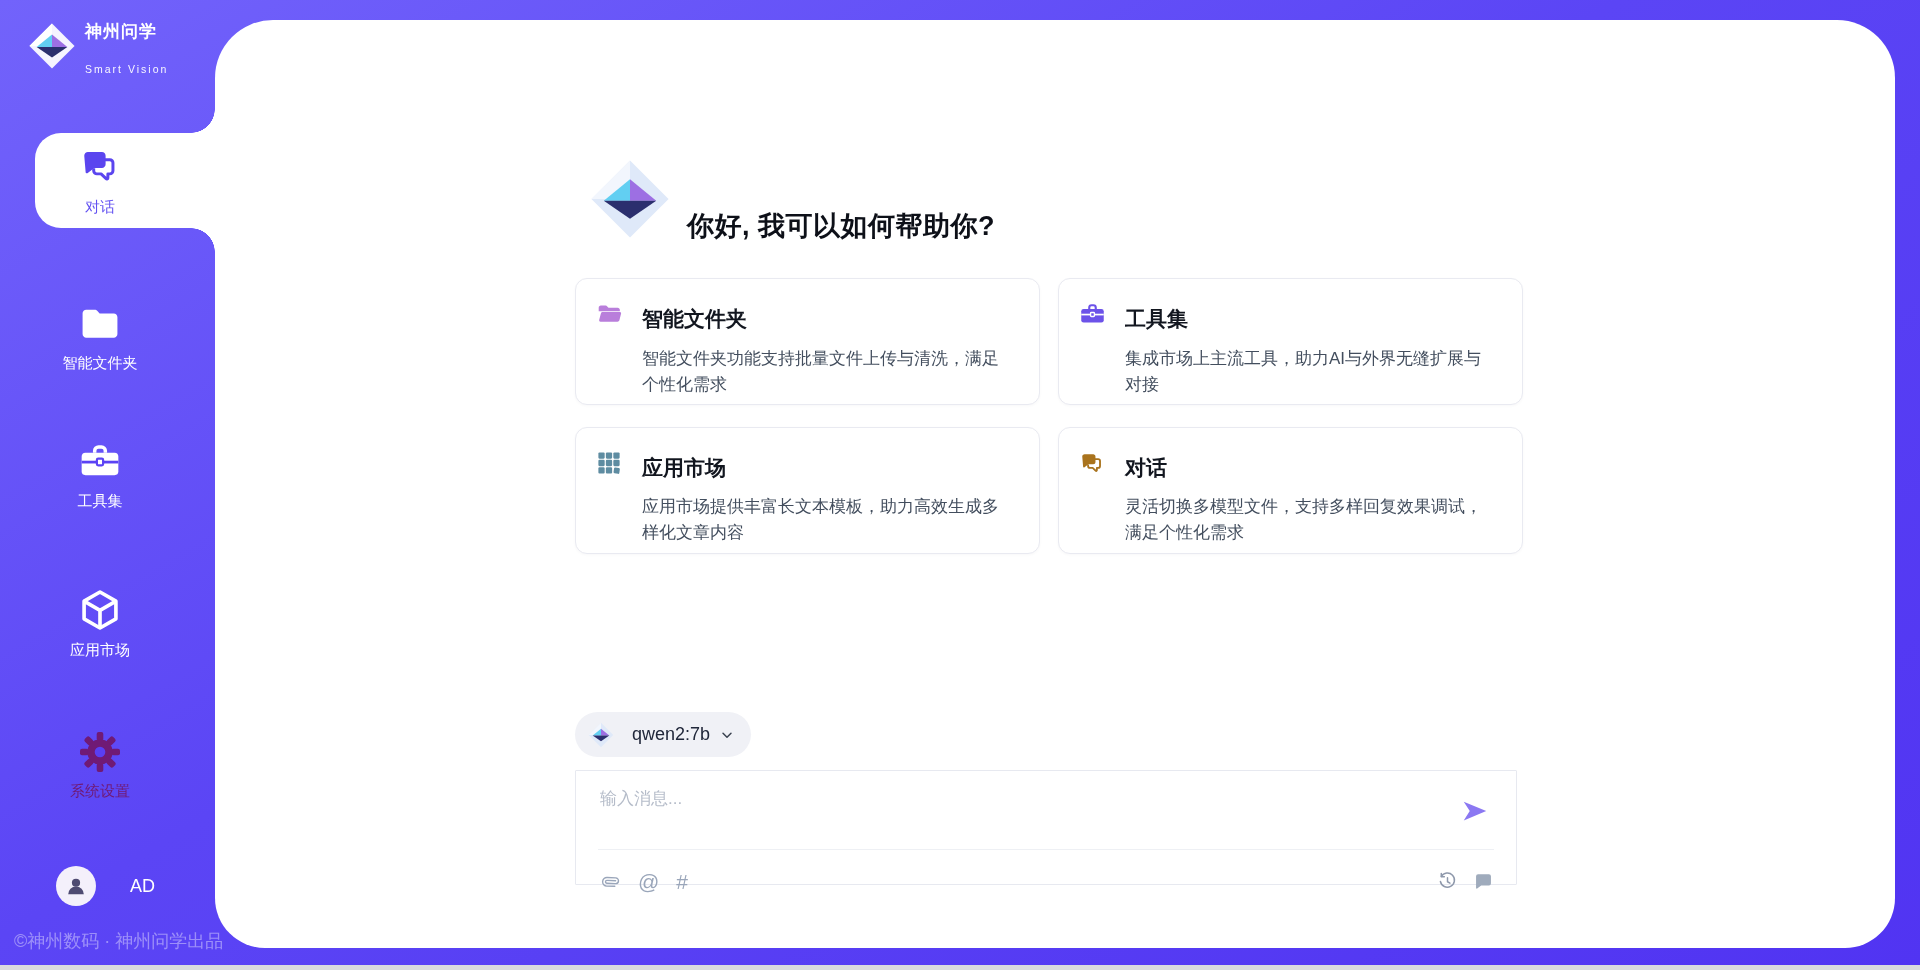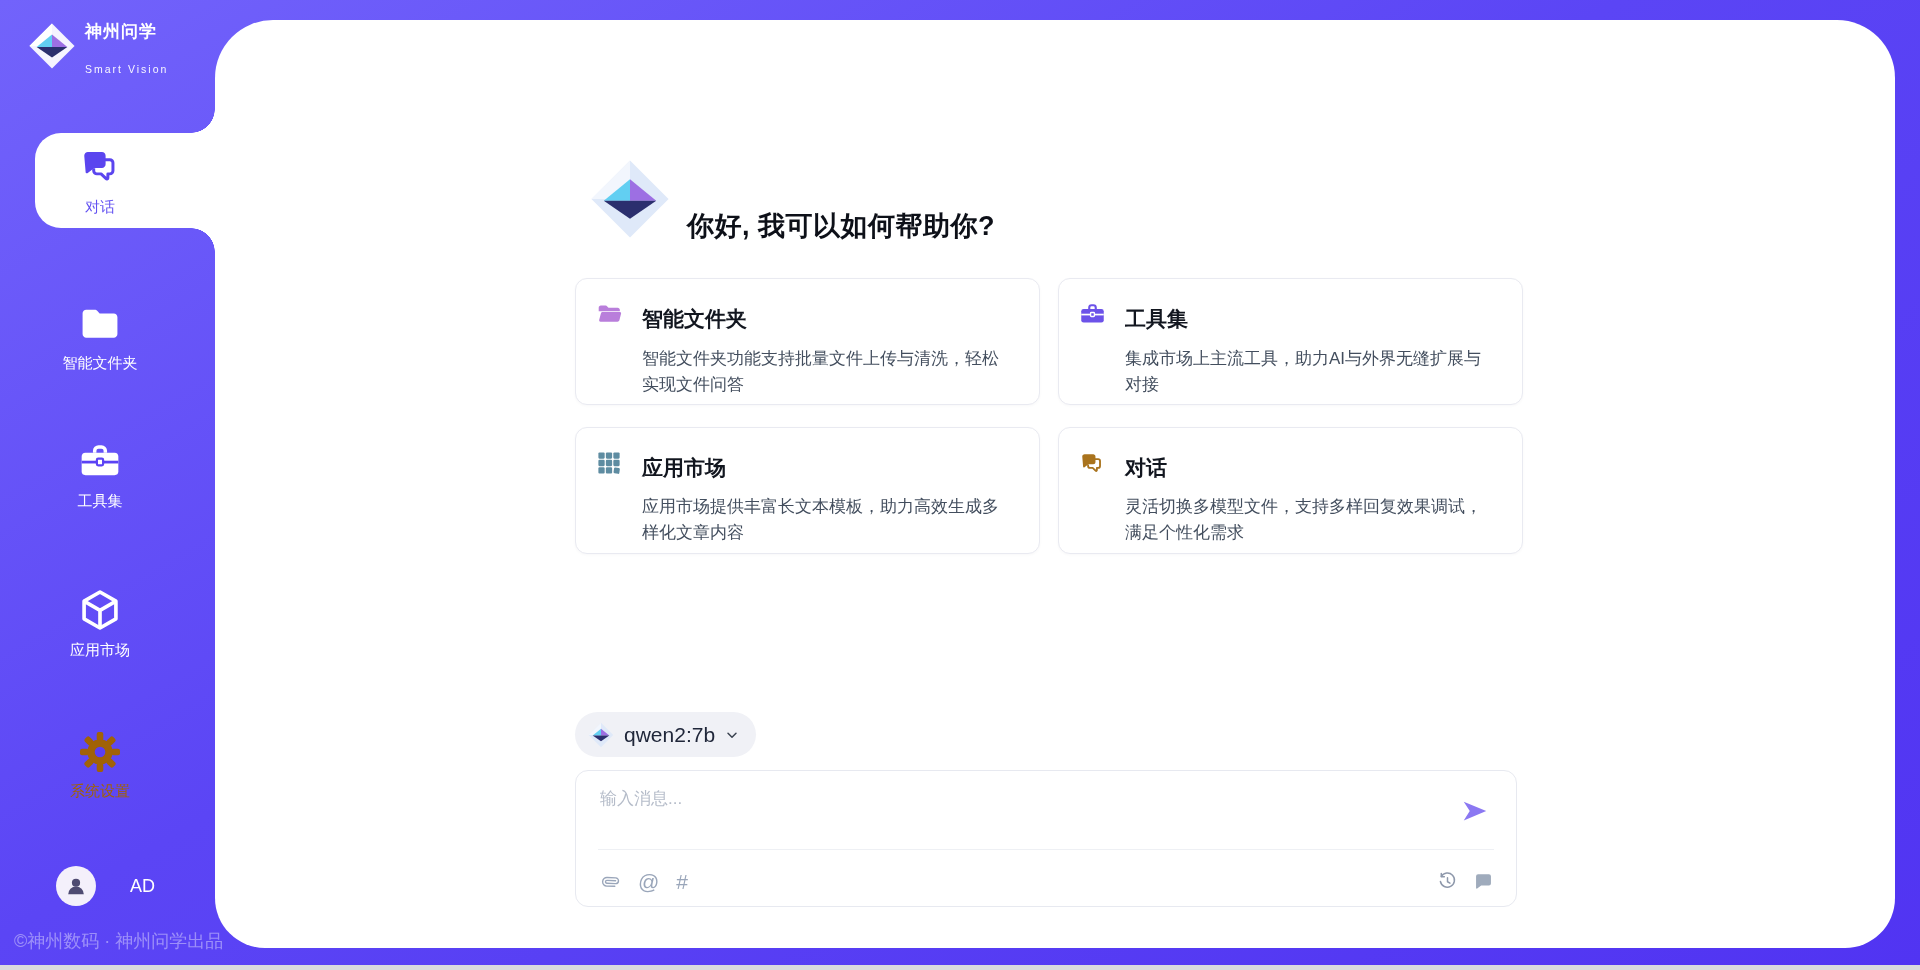--- a/index.html
+++ b/index.html
@@ -59,25 +59,25 @@
     box-shadow:0 1px 3px rgba(20,20,60,.03); cursor:pointer;
   }
   .card-icon { margin-top:2px; }
   .card-title { font-size:21px; font-weight:bold; color:#12161f; align-self:center; }
   .card-desc { grid-column:2; font-size:17px; line-height:26px; color:#434e5e; margin-top:7px; }
 
   .model-pill {
     position:absolute; top:712px; left:0; height:45px; display:inline-flex; align-items:center;
     background:#f0f1f6; border-radius:23px; padding:0 16px 0 13px; cursor:pointer;
   }
-  .model-name { font-size:21px; color:#20273a; margin:0 9px 0 10px; }
+  .model-name { font-size:18px; color:#20273a; margin:0 9px 0 18px; }
 
   .composer {
-    position:absolute; top:770px; left:0; width:942px; height:137px;
-    background:#fff; border:1.5px solid #e7e9f0; border-radius:13px;
+    position:absolute; top:770px; left:0; width:942px; height:115px;
+    background:#fff; border:1.5px solid #e7e9f0; border-radius:1px;
   }
   .composer textarea {
     position:absolute; left:24px; top:16px; width:850px; height:52px;
     border:none; outline:none; resize:none; font-family:inherit; font-size:17px; color:#333;
     background:transparent;
   }
   .composer textarea::placeholder { color:#b5bcc9; }
   .send-btn { position:absolute; right:26px; top:25px; width:30px; height:30px; cursor:pointer; }
   .composer-divider { position:absolute; top:78px; left:22px; right:22px; height:1px; background:#eef0f4; }
   .composer-toolbar { position:absolute; top:92px; left:24px; right:22px; height:36px; display:flex; align-items:center; }
@@ -144,21 +144,21 @@
   <div class="nav-item nav-cube" style="color:#fff;">
     <span>
       <svg width="46" height="46" viewBox="0 0 24 24">
         <path d="M12 2.6 20.3 7.4v9.2L12 21.4 3.7 16.6V7.4L12 2.6Z" fill="none" stroke="currentColor" stroke-width="1.9" stroke-linejoin="round"></path>
         <path d="M3.9 7.5 12 12.2l8.1-4.7M12 12.2v9" fill="none" stroke="currentColor" stroke-width="1.9" stroke-linejoin="round"></path>
       </svg>
     </span>
     <span class="nav-label">应用市场</span>
   </div>
 
-  <div class="nav-item nav-gear" style="color:#a16207; --cut:#5a3ef3;">
+  <div class="nav-item nav-gear" style="color:#701a75; --cut:#5a3ef3;">
     <span>
       <svg width="44" height="44" viewBox="0 0 24 24">
         <g fill="currentColor">
           <rect x="10.2" y="1.1" width="3.6" height="4.6" rx="1.1"></rect>
           <rect x="10.2" y="1.1" width="3.6" height="4.6" rx="1.1" transform="rotate(45 12 12)"></rect>
           <rect x="10.2" y="1.1" width="3.6" height="4.6" rx="1.1" transform="rotate(90 12 12)"></rect>
           <rect x="10.2" y="1.1" width="3.6" height="4.6" rx="1.1" transform="rotate(135 12 12)"></rect>
           <rect x="10.2" y="1.1" width="3.6" height="4.6" rx="1.1" transform="rotate(180 12 12)"></rect>
           <rect x="10.2" y="1.1" width="3.6" height="4.6" rx="1.1" transform="rotate(225 12 12)"></rect>
           <rect x="10.2" y="1.1" width="3.6" height="4.6" rx="1.1" transform="rotate(270 12 12)"></rect>
@@ -201,21 +201,21 @@
 
   <div class="cards">
     <div class="card">
       <span class="card-icon" style="color:#b97edb;">
         <svg width="27" height="27" viewBox="0 0 24 24">
           <path d="M2.4 6c0-1 .8-1.9 1.9-1.9h4.2c.6 0 1.1.3 1.5.7l1.1 1.3h8.2c1 0 1.9.9 1.9 1.9v1.2H2.4V6Z" fill="currentColor"></path>
           <path d="M4.5 9.7h16.8c.7 0 1.2.7 1 1.4l-1.5 6c-.2.8-.9 1.3-1.7 1.3H4c-.8 0-1.4-.8-1.2-1.5l1.6-6c.1-.7.7-1.2 1.4-1.2Z" fill="currentColor"></path>
         </svg>
       </span>
       <span class="card-title">智能文件夹</span>
-      <p class="card-desc">智能文件夹功能支持批量文件上传与清洗，轻松实现文件问答</p>
+      <p class="card-desc">智能文件夹功能支持批量文件上传与清洗，满足个性化需求</p>
     </div>
 
     <div class="card">
       <span class="card-icon" style="color:#6c52e9; --cut:#ffffff;">
         <svg width="27" height="27" viewBox="0 0 24 24">
           <rect x="2" y="7" width="20" height="12.2" rx="2.1" fill="currentColor"></rect>
           <path d="M9.1 7V5.9c0-1.2 1-2.1 2.1-2.1h1.6c1.2 0 2.1 1 2.1 2.1V7" fill="none" stroke="currentColor" stroke-width="1.9"></path>
           <rect x="2" y="11.3" width="20" height="1.5" fill="var(--cut)"></rect>
           <rect x="10.3" y="10.2" width="3.4" height="3.6" rx=".7" fill="currentColor" stroke="var(--cut)" stroke-width="1.2"></rect>
         </svg>

